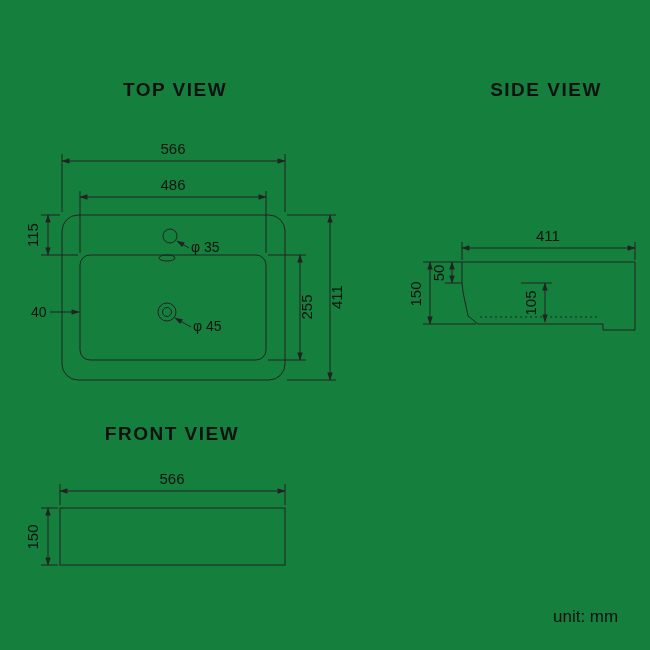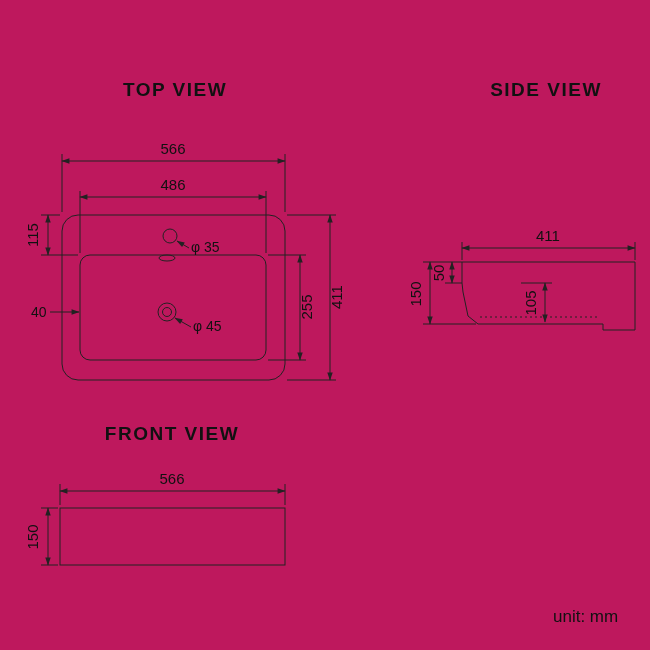--- a/index.html
+++ b/index.html
@@ -1,16 +1,16 @@
 <!DOCTYPE html>
 <html><head>
 <meta charset="utf-8">
 <style>
   html,body{margin:0;padding:0;background:#ffffff;}
-  .canvas{width:650px;height:650px;background:#be185d;position:relative;overflow:hidden;}
+  .canvas{width:650px;height:650px;background:#15803d;position:relative;overflow:hidden;}
   svg{display:block;}
   svg text{font-family:"Liberation Sans", sans-serif;}
   .ln{stroke:#222222;stroke-width:1;fill:none;}
   .arrow-both{marker-start:url(#arr);marker-end:url(#arr);}
   .arrow-end{marker-end:url(#arr);}
   .dotted{stroke-dasharray:2 3;}
   .title{font-size:19px;font-weight:700;letter-spacing:1.5px;fill:#111111;text-anchor:middle;}
   .dim{font-size:15px;fill:#111111;text-anchor:middle;}
   .dimS{font-size:14px;fill:#111111;}
   .unit{font-size:17px;fill:#111111;}

